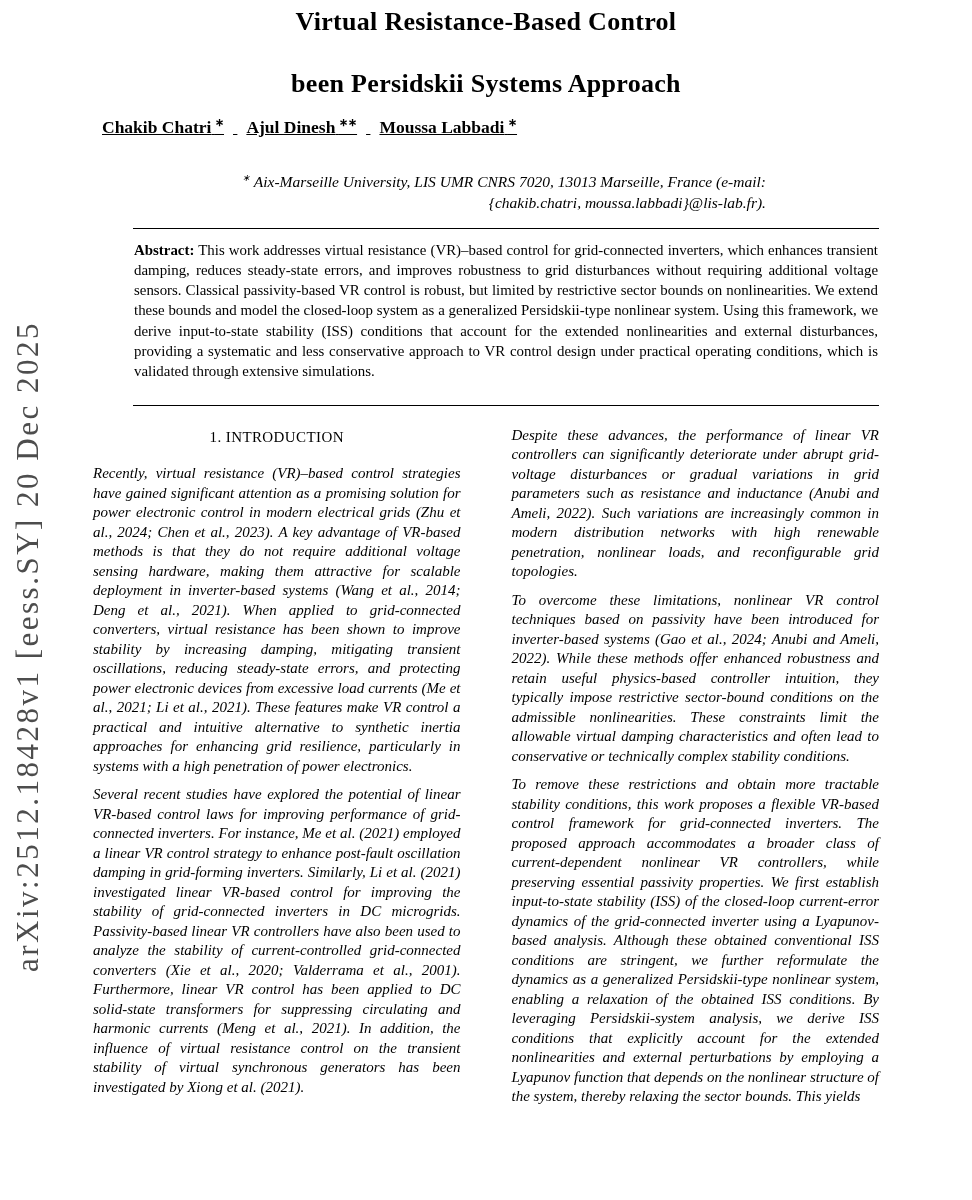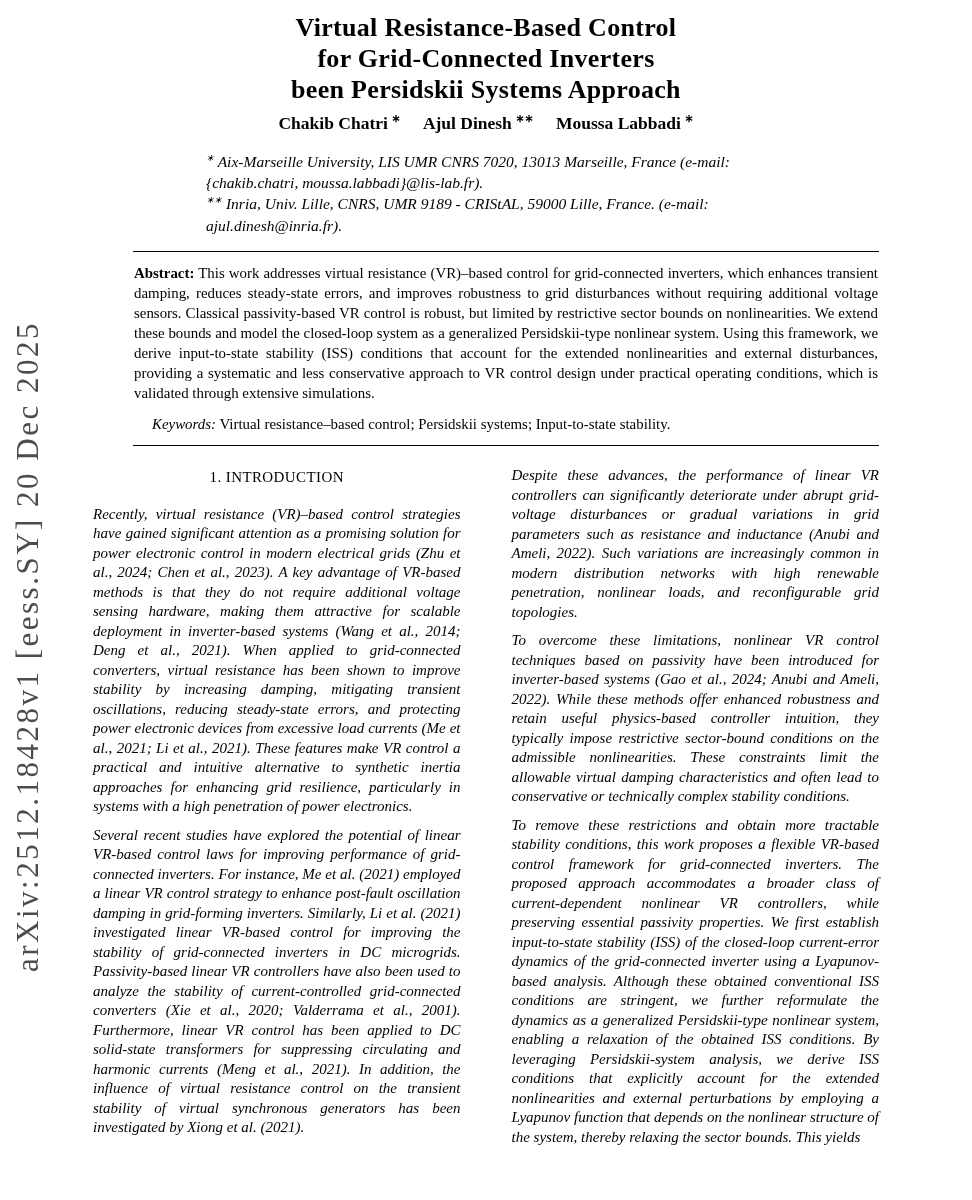--- a/index.html
+++ b/index.html
@@ -25,49 +25,49 @@
     transform: rotate(-90deg);
     transform-origin: 0 0;
     white-space: nowrap;
     font-size: 31px;
     letter-spacing: 2.5px;
     color: #4d4d4d;
   }
 
   .title {
     text-align: center;
-    padding-top: 12px;
+    padding-top: 6px;
     font-size: 26px;
     line-height: 1.2;
     font-weight: bold;
     letter-spacing: 0.3px;
   }
   .authors {
-    text-align: center;
-    margin-top: 7px;
+    margin-top: 17px;
     font-size: 17.5px;
     font-weight: bold;
+    text-decoration: underline;
   }
   .authors .author { margin: 0 9px; white-space: nowrap; }
   sup { font-size: 0.62em; vertical-align: super; line-height: 0; }
 
   .affiliations {
-    margin-top: 17px;
-    text-align: left;
+    margin-top: 33px;
+    text-align: right;
     font-style: italic;
     font-size: 15.5px;
     line-height: 1.38;
   }
   .affil { max-width: 560px; margin: 0 auto; }
 
   .abstract-block {
     margin: 15px 0 0 40px;
     border-top: 1.4px solid #000;
     border-bottom: 1.4px solid #000;
-    padding: 11px 1px 12px 1px;
+    padding: 11px 1px 24px 1px;
   }
   .abstract {
     font-size: 14.9px;
     line-height: 1.345;
     text-align: justify;
   }
   .abstract .abstract-label { font-weight: bold; }
   .keywords {
     margin-top: 13px;
     padding-left: 18px;
@@ -102,49 +102,41 @@
 <body>
 
 <div class="page">
 
   <div class="arxiv-stamp">arXiv:2512.18428v1  [eess.SY]  20 Dec 2025</div>
 
   <div class="content">
 
     <h1 class="title">
       <span>Virtual Resistance-Based Control</span><br>
-      <span>for Grid-Connected Inverters</span><br>
+      <br>
       <span>been Persidskii Systems Approach</span>
     </h1>
 
     <div class="authors">
       <span class="author"><span>Chakib Chatri</span> <sup>∗</sup></span>
       <span class="author"><span>Ajul Dinesh</span> <sup>∗∗</sup></span>
       <span class="author"><span>Moussa Labbadi</span> <sup>∗</sup></span>
     </div>
 
     <div class="affiliations">
       <div class="affil">
         <sup>∗</sup>
         <span>Aix-Marseille University, LIS UMR CNRS 7020, 13013 Marseille, France (e-mail: {chakib.chatri, moussa.labbadi}@lis-lab.fr).</span>
       </div>
-      <div class="affil">
-        <sup>∗∗</sup>
-        <span>Inria, Univ. Lille, CNRS, UMR 9189 - CRIStAL, 59000 Lille, France. (e-mail: ajul.dinesh@inria.fr).</span>
-      </div>
     </div>
 
     <div class="abstract-block">
       <p class="abstract">
         <span class="abstract-label">Abstract:</span>
         <span>This work addresses virtual resistance (VR)–based control for grid-connected inverters, which enhances transient damping, reduces steady-state errors, and improves robustness to grid disturbances without requiring additional voltage sensors. Classical passivity-based VR control is robust, but limited by restrictive sector bounds on nonlinearities. We extend these bounds and model the closed-loop system as a generalized Persidskii-type nonlinear system. Using this framework, we derive input-to-state stability (ISS) conditions that account for the extended nonlinearities and external disturbances, providing a systematic and less conservative approach to VR control design under practical operating conditions, which is validated through extensive simulations.</span>
-      </p>
-      <p class="keywords">
-        <span class="keywords-label">Keywords:</span>
-        <span>Virtual resistance–based control; Persidskii systems; Input-to-state stability.</span>
       </p>
     </div>
 
     <div class="columns">
       <div class="col">
         <h2 class="section-heading">1. INTRODUCTION</h2>
         <p>Recently, virtual resistance (VR)–based control strategies have gained significant attention as a promising solution for power electronic control in modern electrical grids (Zhu et al., 2024; Chen et al., 2023). A key advantage of VR-based methods is that they do not require additional voltage sensing hardware, making them attractive for scalable deployment in inverter-based systems (Wang et al., 2014; Deng et al., 2021). When applied to grid-connected converters, virtual resistance has been shown to improve stability by increasing damping, mitigating transient oscillations, reducing steady-state errors, and protecting power electronic devices from excessive load currents (Me et al., 2021; Li et al., 2021). These features make VR control a practical and intuitive alternative to synthetic inertia approaches for enhancing grid resilience, particularly in systems with a high penetration of power electronics.</p>
         <p>Several recent studies have explored the potential of linear VR-based control laws for improving performance of grid-connected inverters. For instance, Me et al. (2021) employed a linear VR control strategy to enhance post-fault oscillation damping in grid-forming inverters. Similarly, Li et al. (2021) investigated linear VR-based control for improving the stability of grid-connected inverters in DC microgrids. Passivity-based linear VR controllers have also been used to analyze the stability of current-controlled grid-connected converters (Xie et al., 2020; Valderrama et al., 2001). Furthermore, linear VR control has been applied to DC solid-state transformers for suppressing circulating and harmonic currents (Meng et al., 2021). In addition, the influence of virtual resistance control on the transient stability of virtual synchronous generators has been investigated by Xiong et al. (2021).</p>
       </div>
       <div class="col">

